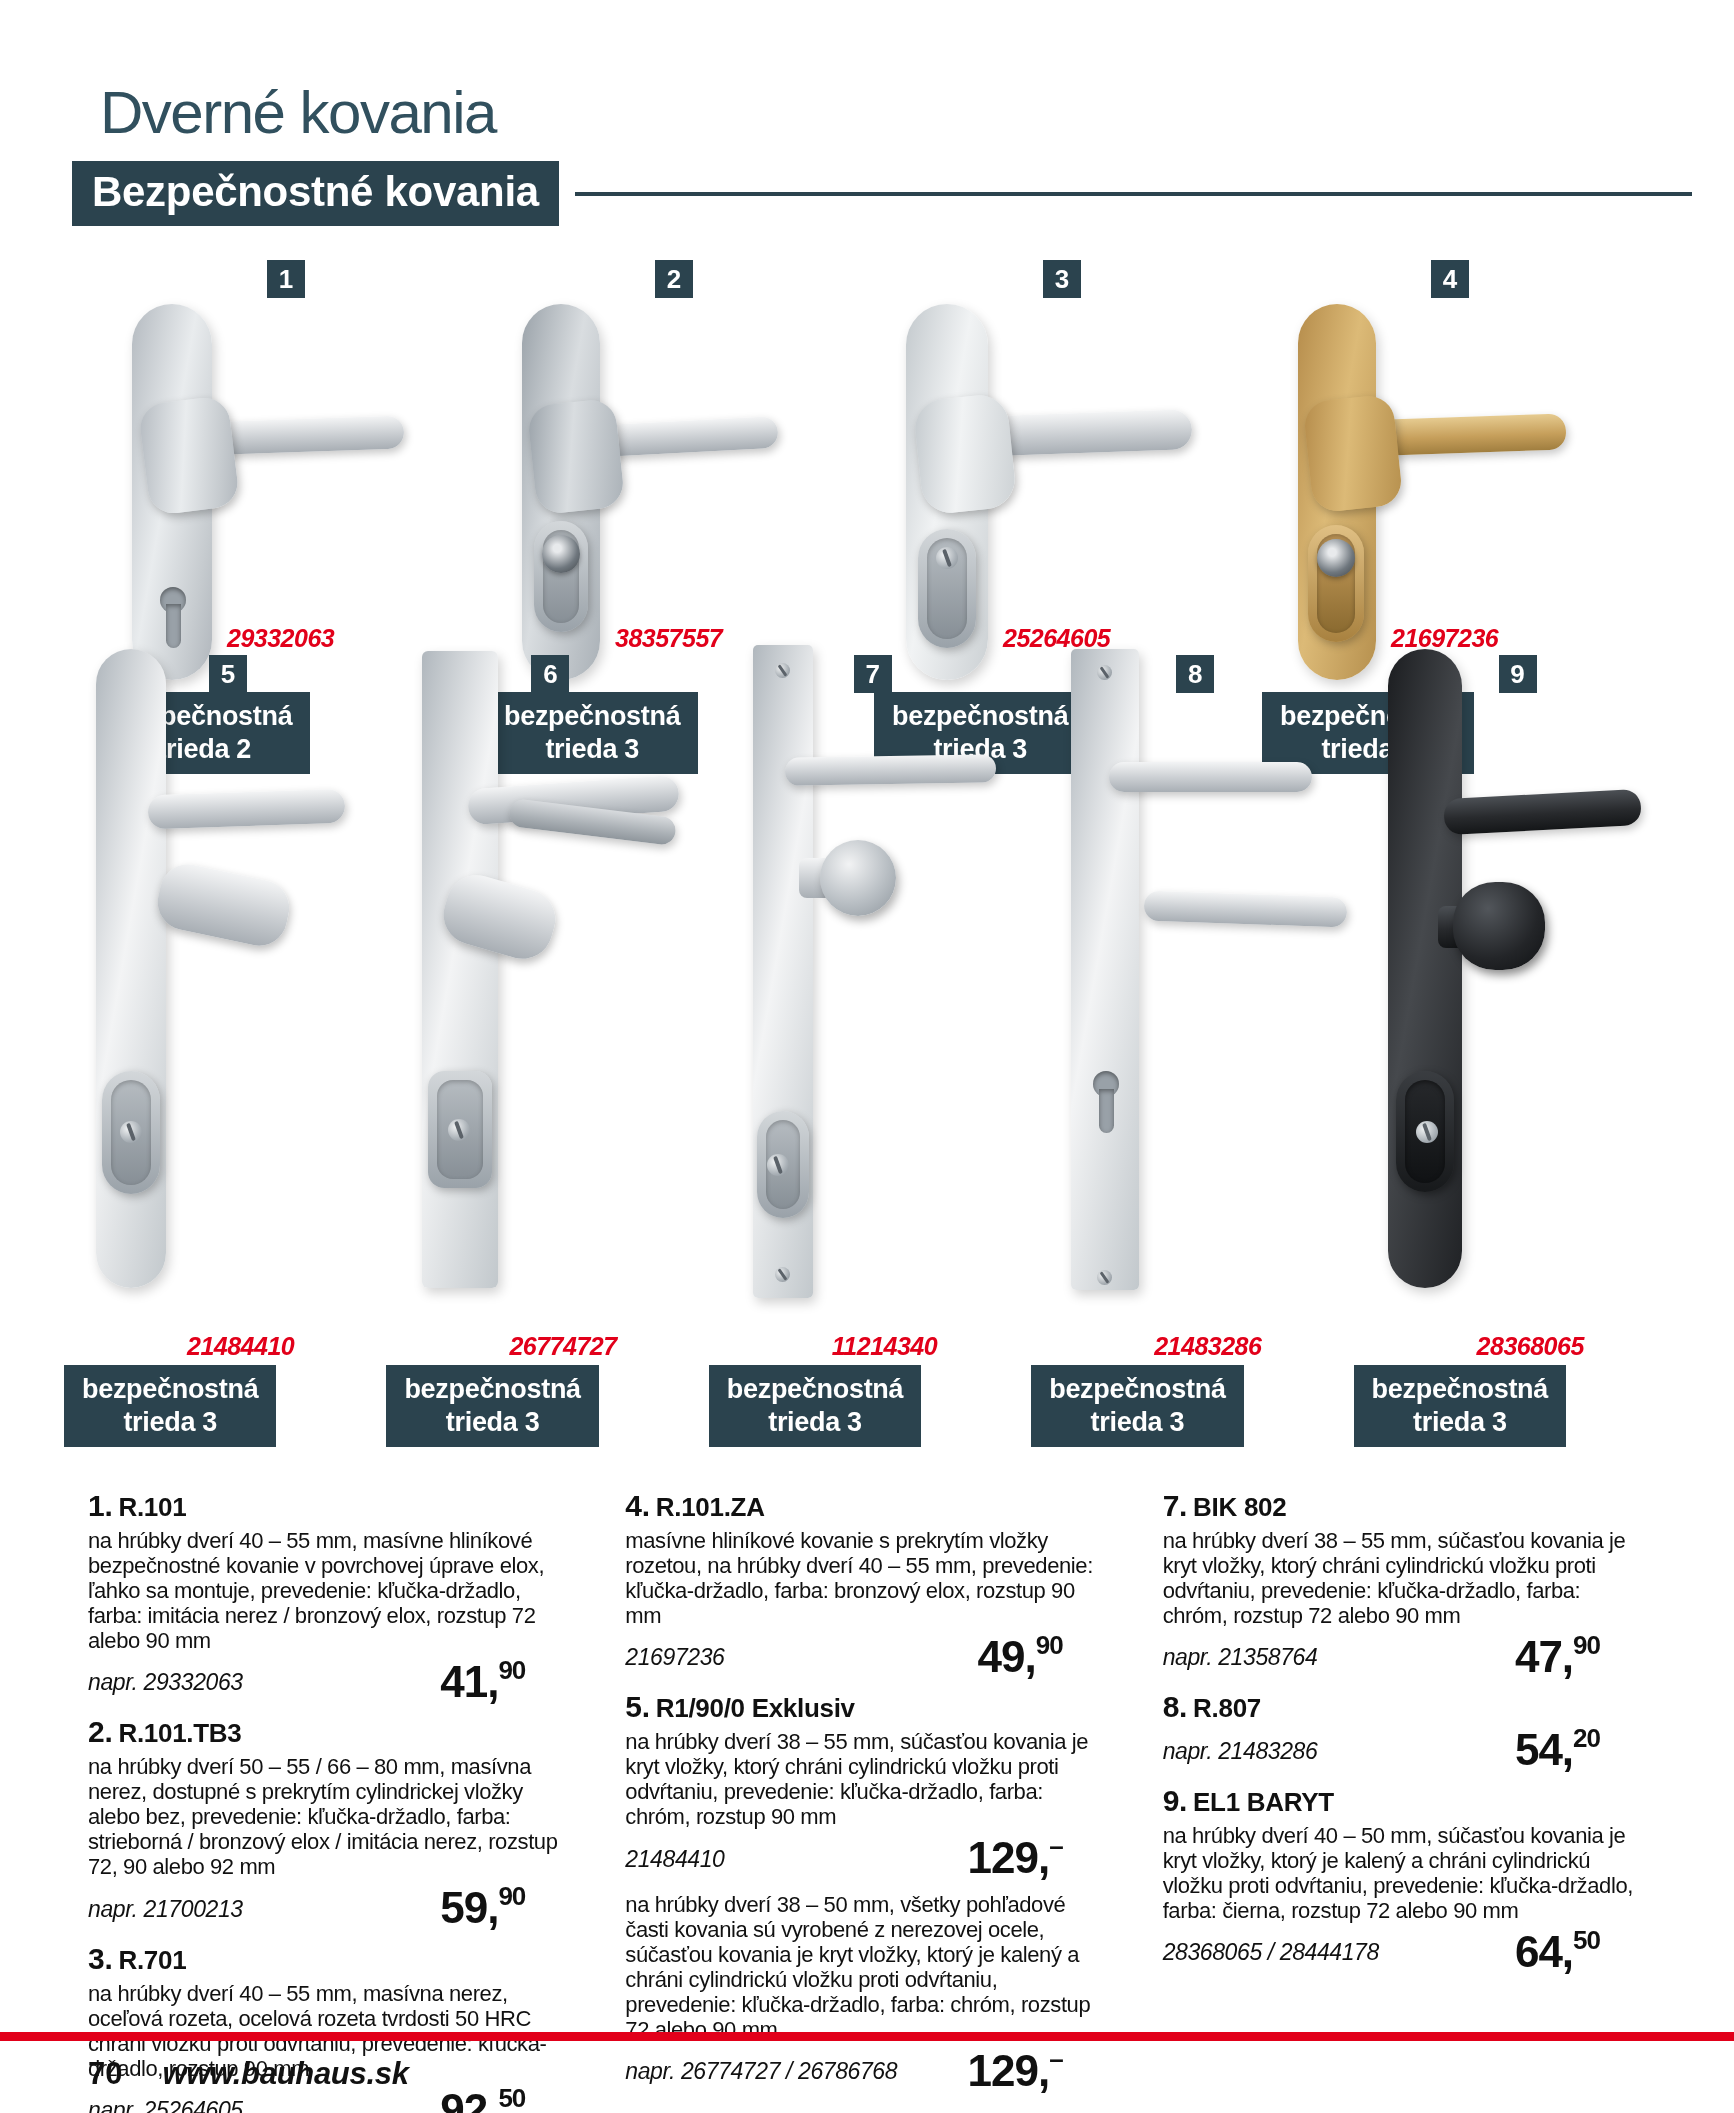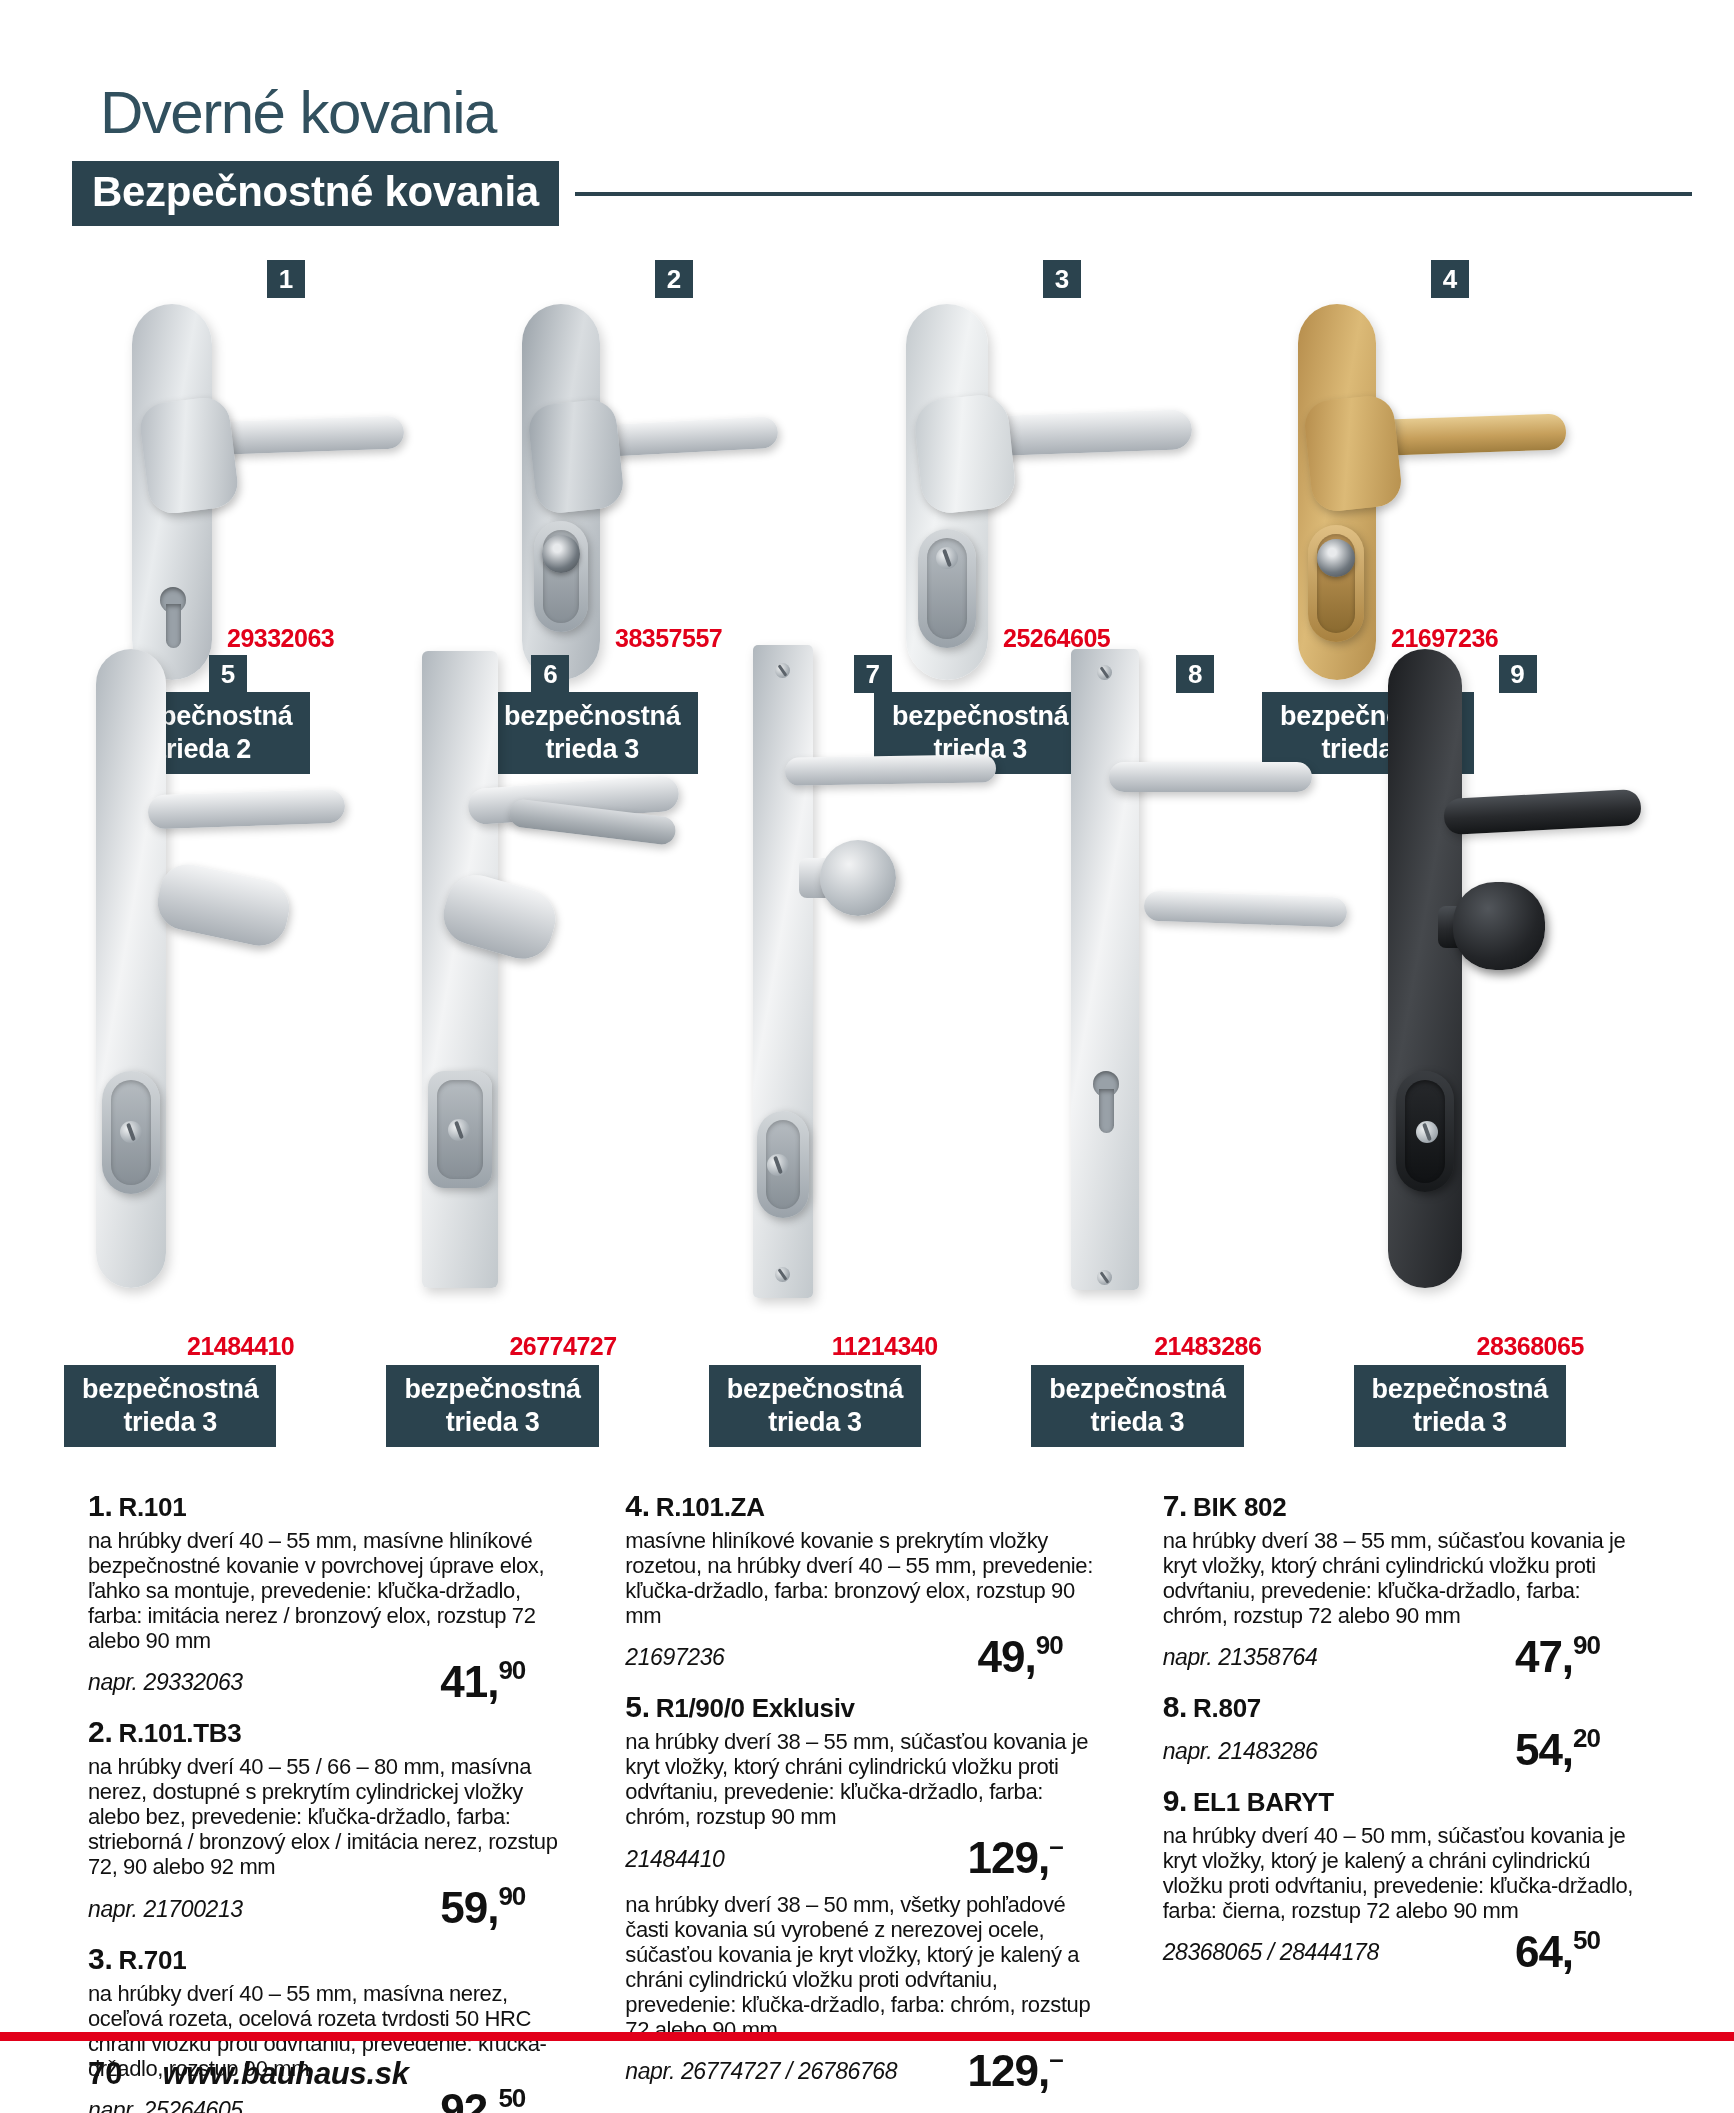--- a/index.html
+++ b/index.html
@@ -31,21 +31,21 @@
     font-weight:700; font-size:26px; display:flex; align-items:center; justify-content:center;
   }
   .row1 .num-badge { left:177px; top:26px; }
   .row2 .num-badge { left:149px; top:10px; }
 
   .p-img { position:absolute; left:0; width:100%; }
   .row1 .p-img { top:68px;  height:383px; }
   .row2 .p-img { top:0;     height:687px; }
   .p-img div { position:absolute; }
 
-  .code { position:absolute; color:#e2001a; font-weight:700; font-size:25px; letter-spacing:-0.5px; }
+  .code { position:absolute; color:#e2001a; font-style:italic; font-weight:700; font-size:25px; letter-spacing:-0.5px; }
   .row1 .code { left:137px; top:390px; }
   .row2 .code { left:127px; top:687px; }
 
   .class-badge {
     position:absolute; background:#2b434e; color:#fff; font-weight:700; font-size:27px;
     line-height:1.22; text-align:center; padding:8px 18px; letter-spacing:-0.3px;
   }
   .row1 .class-badge { left:8px; top:458px; }
   .row2 .class-badge { left:4px; top:720px; }
   .class-badge span { display:block; }
@@ -287,21 +287,21 @@
       <div class="desc-item">
         <h3><span class="it-num">1.</span><span>R.101</span></h3>
         <p>na hrúbky dverí 40 – 55 mm, masívne hliníkové bezpečnostné kovanie v povrchovej úprave elox, ľahko sa montuje, prevedenie: kľučka-držadlo, farba: imitácia nerez / bronzový elox, rozstup 72 alebo 90 mm</p>
         <div class="price-row">
           <span class="ref">napr. 29332063</span>
           <span class="price"><span>41,</span><sup>90</sup></span>
         </div>
       </div>
       <div class="desc-item">
         <h3><span class="it-num">2.</span><span>R.101.TB3</span></h3>
-        <p>na hrúbky dverí 40 – 55 / 66 – 80 mm, masívna nerez, dostupné s prekrytím cylindrickej vložky alebo bez, prevedenie: kľučka-držadlo, farba: strieborná / bronzový elox / imitácia nerez, rozstup 72, 90 alebo 92 mm</p>
+        <p>na hrúbky dverí 50 – 55 / 66 – 80 mm, masívna nerez, dostupné s prekrytím cylindrickej vložky alebo bez, prevedenie: kľučka-držadlo, farba: strieborná / bronzový elox / imitácia nerez, rozstup 72, 90 alebo 92 mm</p>
         <div class="price-row">
           <span class="ref">napr. 21700213</span>
           <span class="price"><span>59,</span><sup>90</sup></span>
         </div>
       </div>
       <div class="desc-item">
         <h3><span class="it-num">3.</span><span>R.701</span></h3>
         <p>na hrúbky dverí 40 – 55 mm, masívna nerez, oceľová rozeta, ocelová rozeta tvrdosti 50 HRC chráni vložku proti odvŕtaniu, prevedenie: kľučka-držadlo, rozstup 90 mm</p>
         <div class="price-row">
           <span class="ref">napr. 25264605</span>

